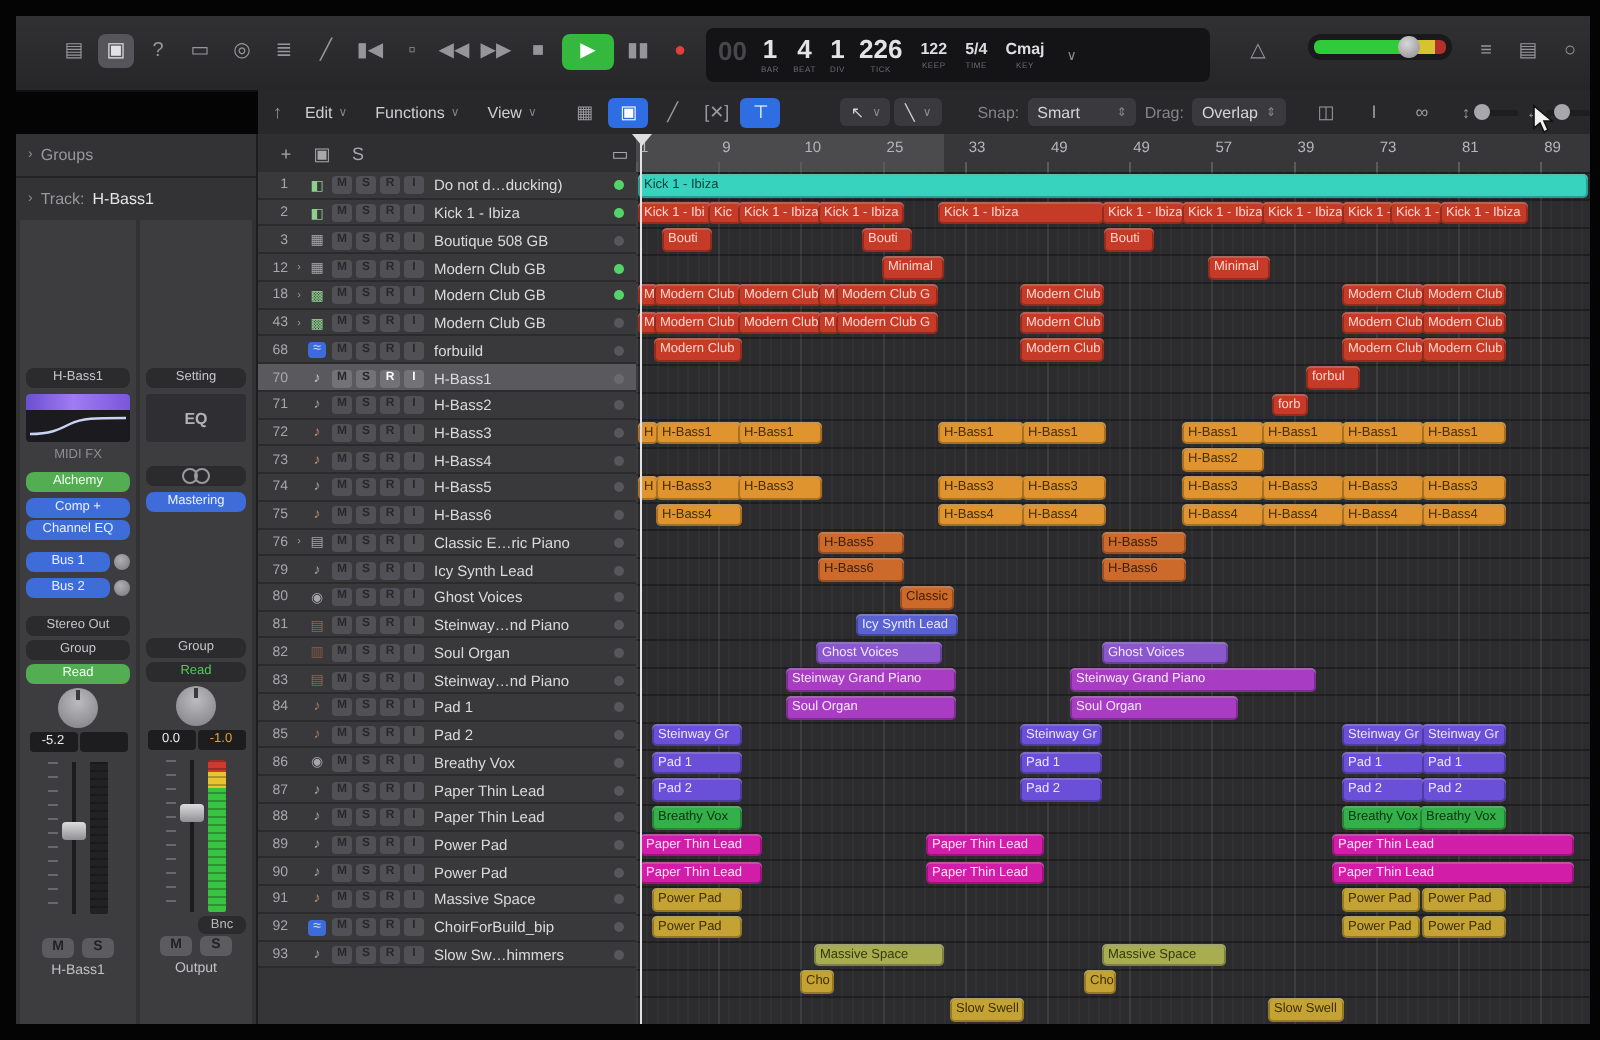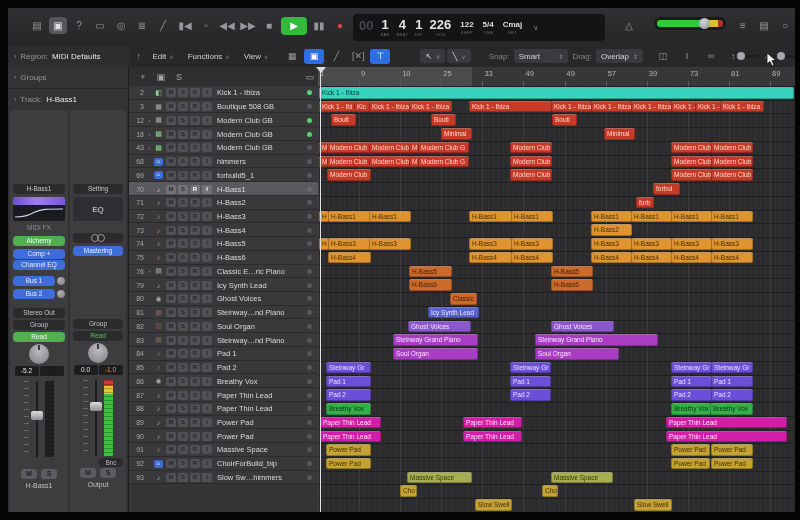--- a/index.html
+++ b/index.html
@@ -209,25 +209,20 @@
         </div>
     </div>
     <div class="cbgroup" style="left:726px" id="cb-right-b">
         <span class="ibtn">≡</span>
         <span class="ibtn">▤</span>
         <span class="ibtn">○</span>
         <span class="ibtn">▥</span>
       </div>
   </div>
 
-  <div class="regionhead">
-    <span class="chevron">›</span>
-    <span class="lab">Region:</span>
-    <span class="val">MIDI Defaults</span>
-  </div>
   <div class="trackstoolbar">
     <span class="tbicon">↑</span>
     <span id="menus" style="display:flex;gap:6px">
         <span class="menubtn">
           <span>Edit</span>
           <span class="chev">∨</span>
         </span>
         <span class="menubtn">
           <span>Functions</span>
           <span class="chev">∨</span>
@@ -372,20 +367,31 @@
   <div class="tlheader">
     <span id="thbtns" style="display:flex;gap:4px">
         <span class="thbtn">+</span>
         <span class="thbtn">▣</span>
         <span class="thbtn">S</span>
       </span>
     <span class="thbtn thright">▭</span>
   </div>
   <div class="tracklist" id="tracklist">
       <div class="trow">
+        <span class="tnum">1</span>
+        <span class="tdisc"></span>
+        <span class="ticon" style="color: rgb(142, 207, 142);">◧</span>
+        <span class="tbtn">M</span>
+        <span class="tbtn">S</span>
+        <span class="tbtn">R</span>
+        <span class="tbtn">I</span>
+        <span class="tname">Do not d…ducking)</span>
+        <span class="tdot" style="background: rgb(85, 211, 106);"></span>
+      </div>
+      <div class="trow">
         <span class="tnum">2</span>
         <span class="tdisc"></span>
         <span class="ticon" style="color: rgb(142, 207, 142);">◧</span>
         <span class="tbtn">M</span>
         <span class="tbtn">S</span>
         <span class="tbtn">R</span>
         <span class="tbtn">I</span>
         <span class="tname">Kick 1 - Ibiza</span>
         <span class="tdot" style="background: rgb(85, 211, 106);"></span>
       </div>
@@ -434,32 +440,21 @@
         <span class="tdot" style="background: rgb(87, 87, 91);"></span>
       </div>
       <div class="trow">
         <span class="tnum">68</span>
         <span class="tdisc"></span>
         <span class="ticon chip">≈</span>
         <span class="tbtn">M</span>
         <span class="tbtn">S</span>
         <span class="tbtn">R</span>
         <span class="tbtn">I</span>
-        <span class="tname">himmers</span>
-        <span class="tdot" style="background: rgb(87, 87, 91);"></span>
-      </div>
-      <div class="trow">
-        <span class="tnum">69</span>
-        <span class="tdisc"></span>
-        <span class="ticon chip">≈</span>
-        <span class="tbtn">M</span>
-        <span class="tbtn">S</span>
-        <span class="tbtn">R</span>
-        <span class="tbtn">I</span>
-        <span class="tname">forbuild5_1</span>
+        <span class="tname">forbuild</span>
         <span class="tdot" style="background: rgb(87, 87, 91);"></span>
       </div>
       <div class="trow sel">
         <span class="tnum">70</span>
         <span class="tdisc"></span>
         <span class="ticon" style="color: rgb(200, 200, 204);">♪</span>
         <span class="tbtn">M</span>
         <span class="tbtn">S</span>
         <span class="tbtn rb">R</span>
         <span class="tbtn ib">I</span>

